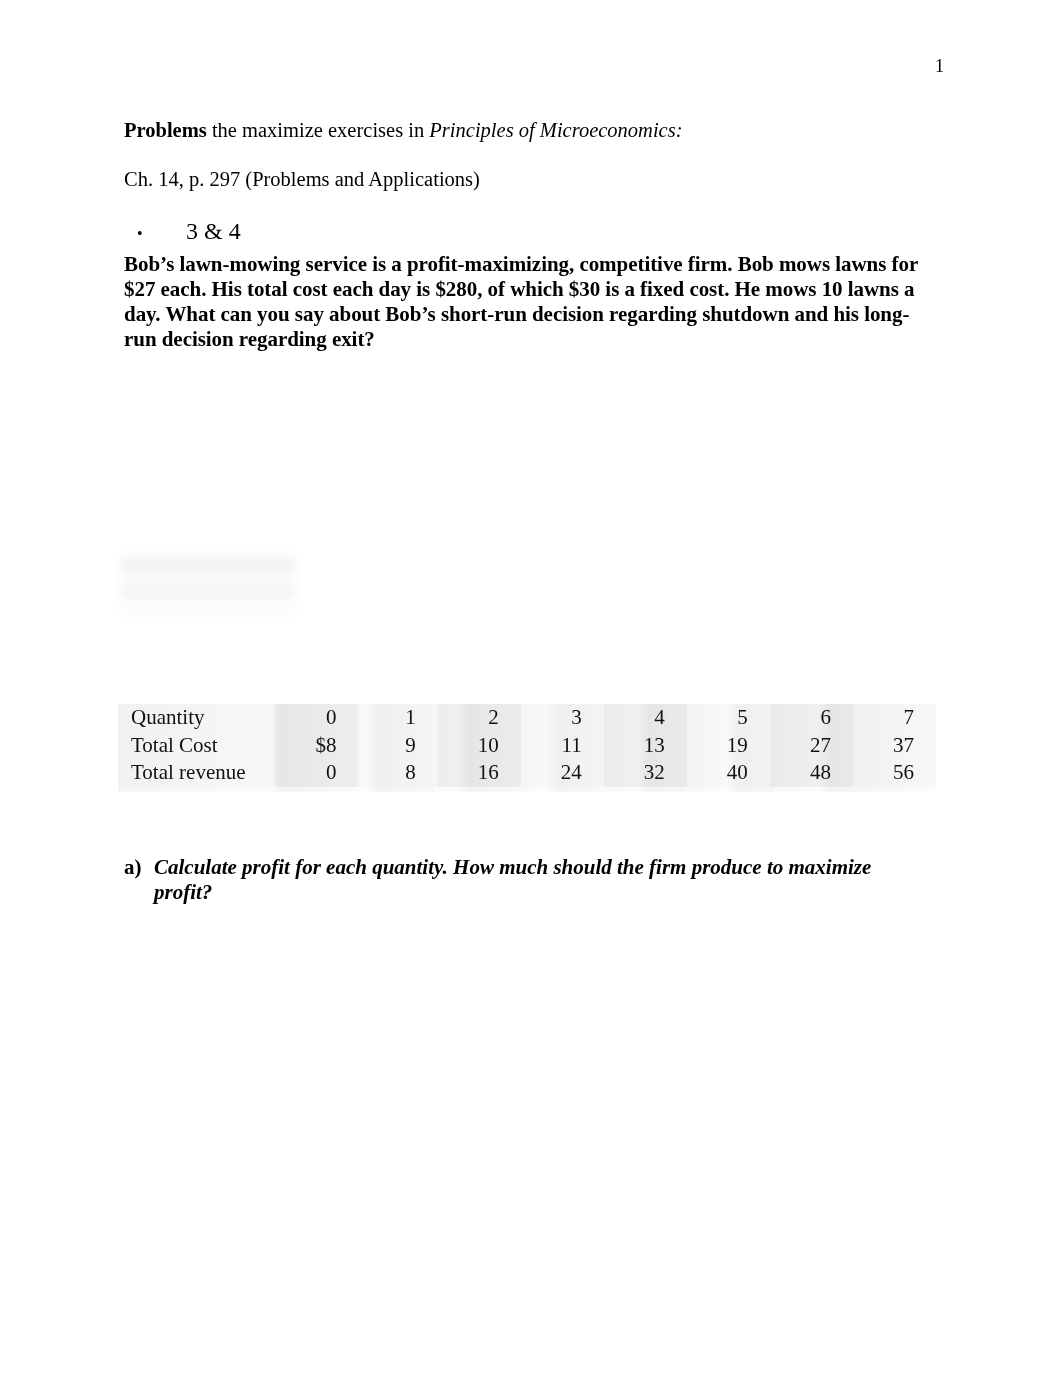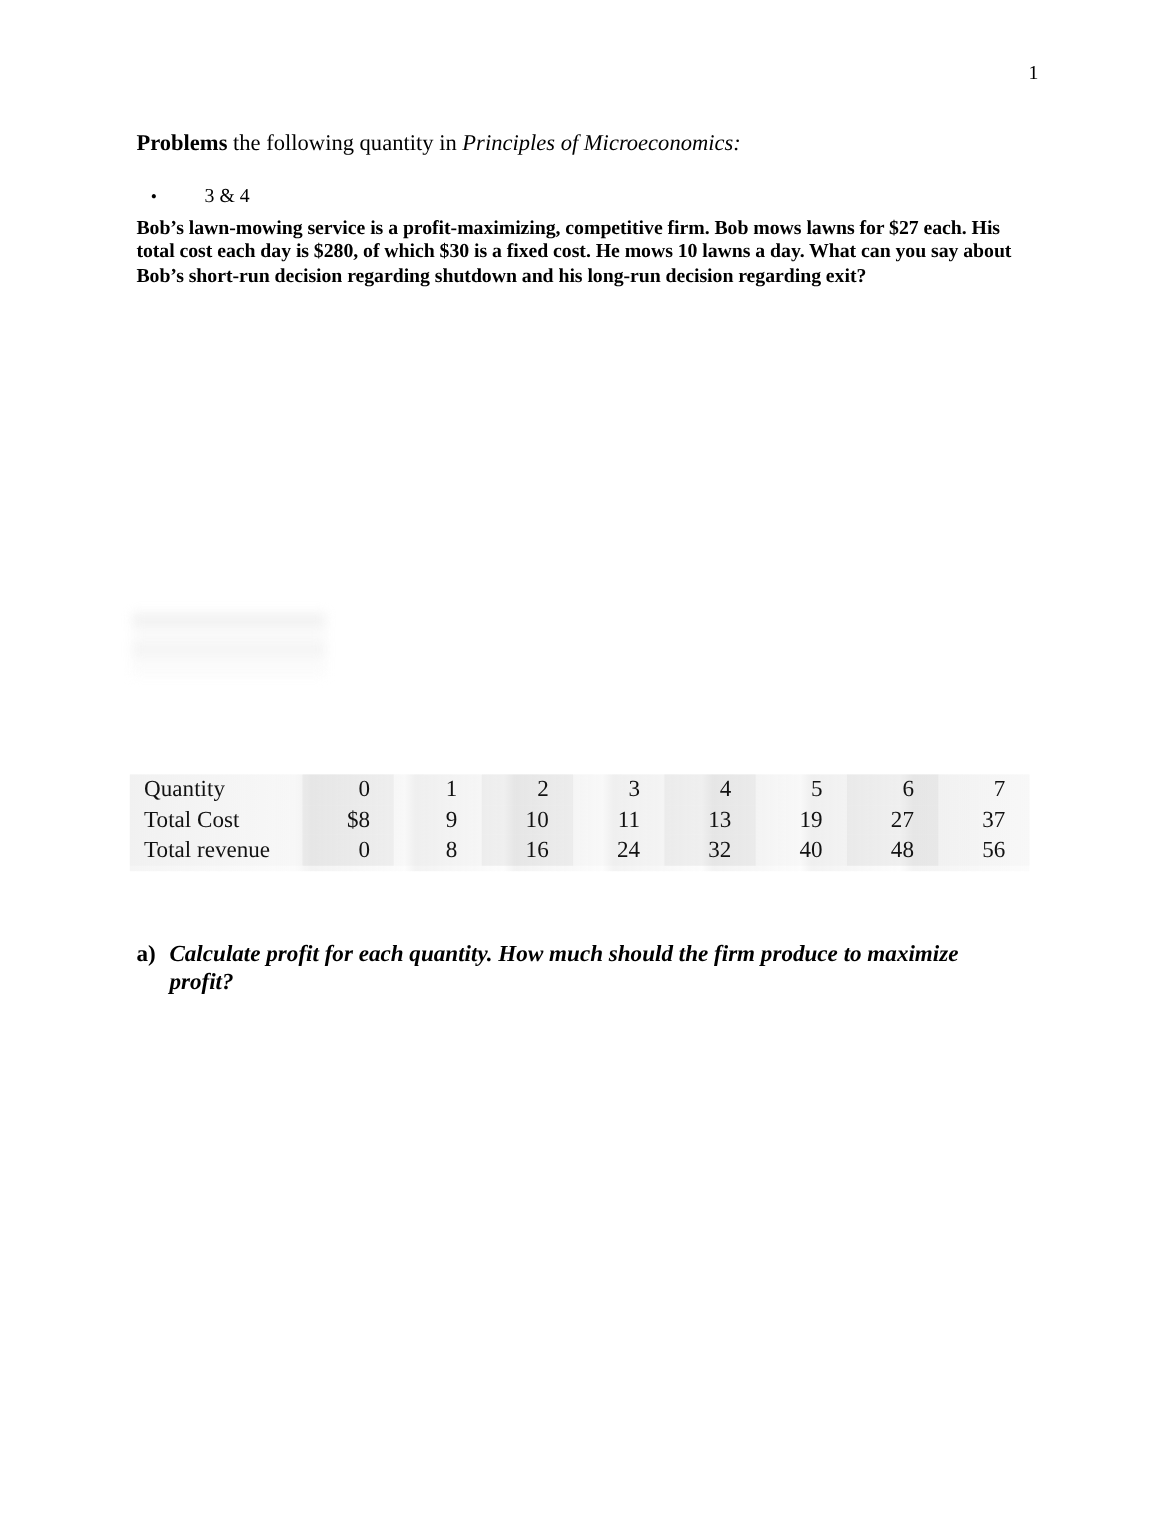--- a/index.html
+++ b/index.html
@@ -60,24 +60,24 @@
     margin-bottom: 9px;
   }
   .bullet-mark {
     width: 13px;
     margin-left: 13px;
     font-size: 16px;
     line-height: 1;
   }
   .bullet-text {
     margin-left: 36px;
-    font-size: 18px;
+    font-size: 24px;
   }
   .question-block {
-    font-size: 18px;
+    font-size: 21px;
     font-weight: bold;
     line-height: 1.195;
     letter-spacing: -0.05px;
     margin: 0;
     width: 800px;
   }
   .ghost-block {
     position: absolute;
     left: 120px;
     top: 557px;
@@ -189,22 +189,23 @@
 </style>
 </head>
 <body>
 
 <div class="page">
 
   <div class="page-number">1</div>
 
   <div class="content">
 
-    <p class="para para-intro"><span class="bold">Problems</span><span> the following quantity in </span><span class="italic">Principles of Microeconomics:</span></p>
-
+    <p class="para para-intro"><span class="bold">Problems</span><span> the maximize exercises in </span><span class="italic">Principles of Microeconomics:</span></p>
+
+    <p class="para para-chapter">Ch. 14, p. 297 (Problems and Applications)</p>
 
     <div class="bullet-row">
       <span class="bullet-mark">•</span>
       <span class="bullet-text">3 &amp; 4</span>
     </div>
 
     <p class="question-block">Bob’s lawn-mowing service is a profit-maximizing, competitive firm. Bob mows lawns for $27 each. His total cost each day is $280, of which $30 is a fixed cost. He mows 10 lawns a day. What can you say about Bob’s short-run decision regarding shutdown and his long-run decision regarding exit?</p>
 
   </div>
 

